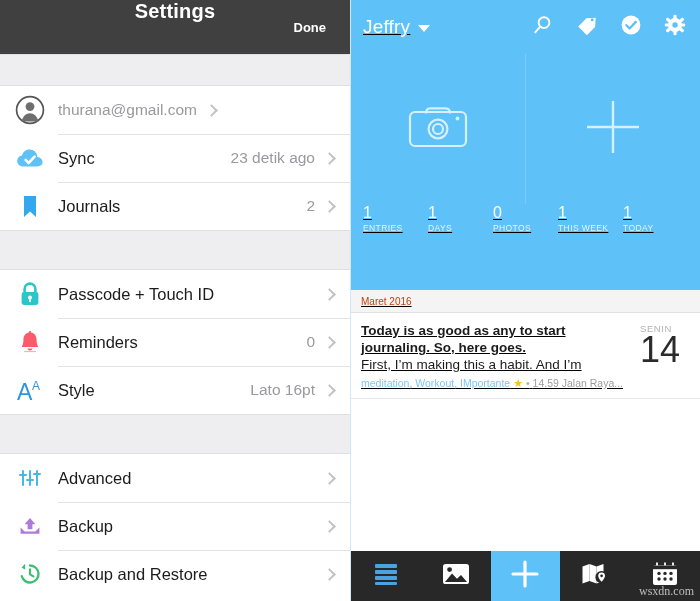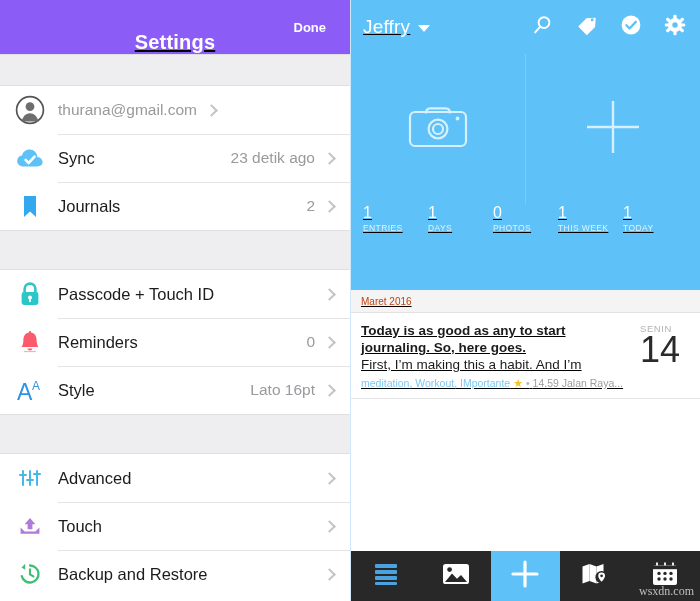--- a/index.html
+++ b/index.html
@@ -12,24 +12,23 @@
   #app { position: relative; width: 700px; height: 601px; display: flex; }
 
   
   #left-panel {
     width: 350px; height: 601px;
     background: #ffffff;
     position: relative;
     overflow: hidden;
   }
   .settings-header {
-    height: 54px; background: #8b5cf6;
-    display: flex; align-items: flex-end; justify-content: center;
+    height: 54px; background: #404040;
+    display: flex; align-items: flex-start; justify-content: center;
     position: relative;
-    text-decoration: underline;
   }
   .settings-title {
     color: #ffffff; font-size: 20px; font-weight: bold;
     letter-spacing: .2px;
   }
   .settings-done {
     position: absolute; right: 24px; top: 50%; transform: translateY(-50%);
     color: #ffffff; font-size: 13px; font-weight: bold; cursor: pointer;
   }
   .gap-band {
@@ -276,21 +275,21 @@
         <div class="chev"></div>
       </div>
 
       <div class="srow">
         <div class="srow-icon">
           <svg width="30" height="30" viewBox="0 0 30 30">
             <path d="M15 7l5.4 6.2h-3v5h-4.8v-5h-3z" fill="#b07bd6"></path>
             <path d="M5.6 16.5v6.2h18.8v-6.2l-4 4h-10.8z" fill="#b07bd6"></path>
           </svg>
         </div>
-        <div class="srow-label">Touch</div>
+        <div class="srow-label">Backup</div>
         <div class="srow-value"></div>
         <div class="chev"></div>
       </div>
 
       <div class="srow">
         <div class="srow-icon">
           <svg width="30" height="30" viewBox="0 0 30 30">
             <path d="M15 6.5a8.5 8.5 0 1 1-8.2 10.7" fill="none" stroke="#3bbf72" stroke-width="2.3" stroke-linecap="round"></path>
             <path d="M10.2 4.8l-3.6 3.6 3.6 2.4z" fill="#3bbf72"></path>
             <path d="M15 10.4v5l3.4 2" fill="none" stroke="#3bbf72" stroke-width="2.1" stroke-linecap="round"></path>

